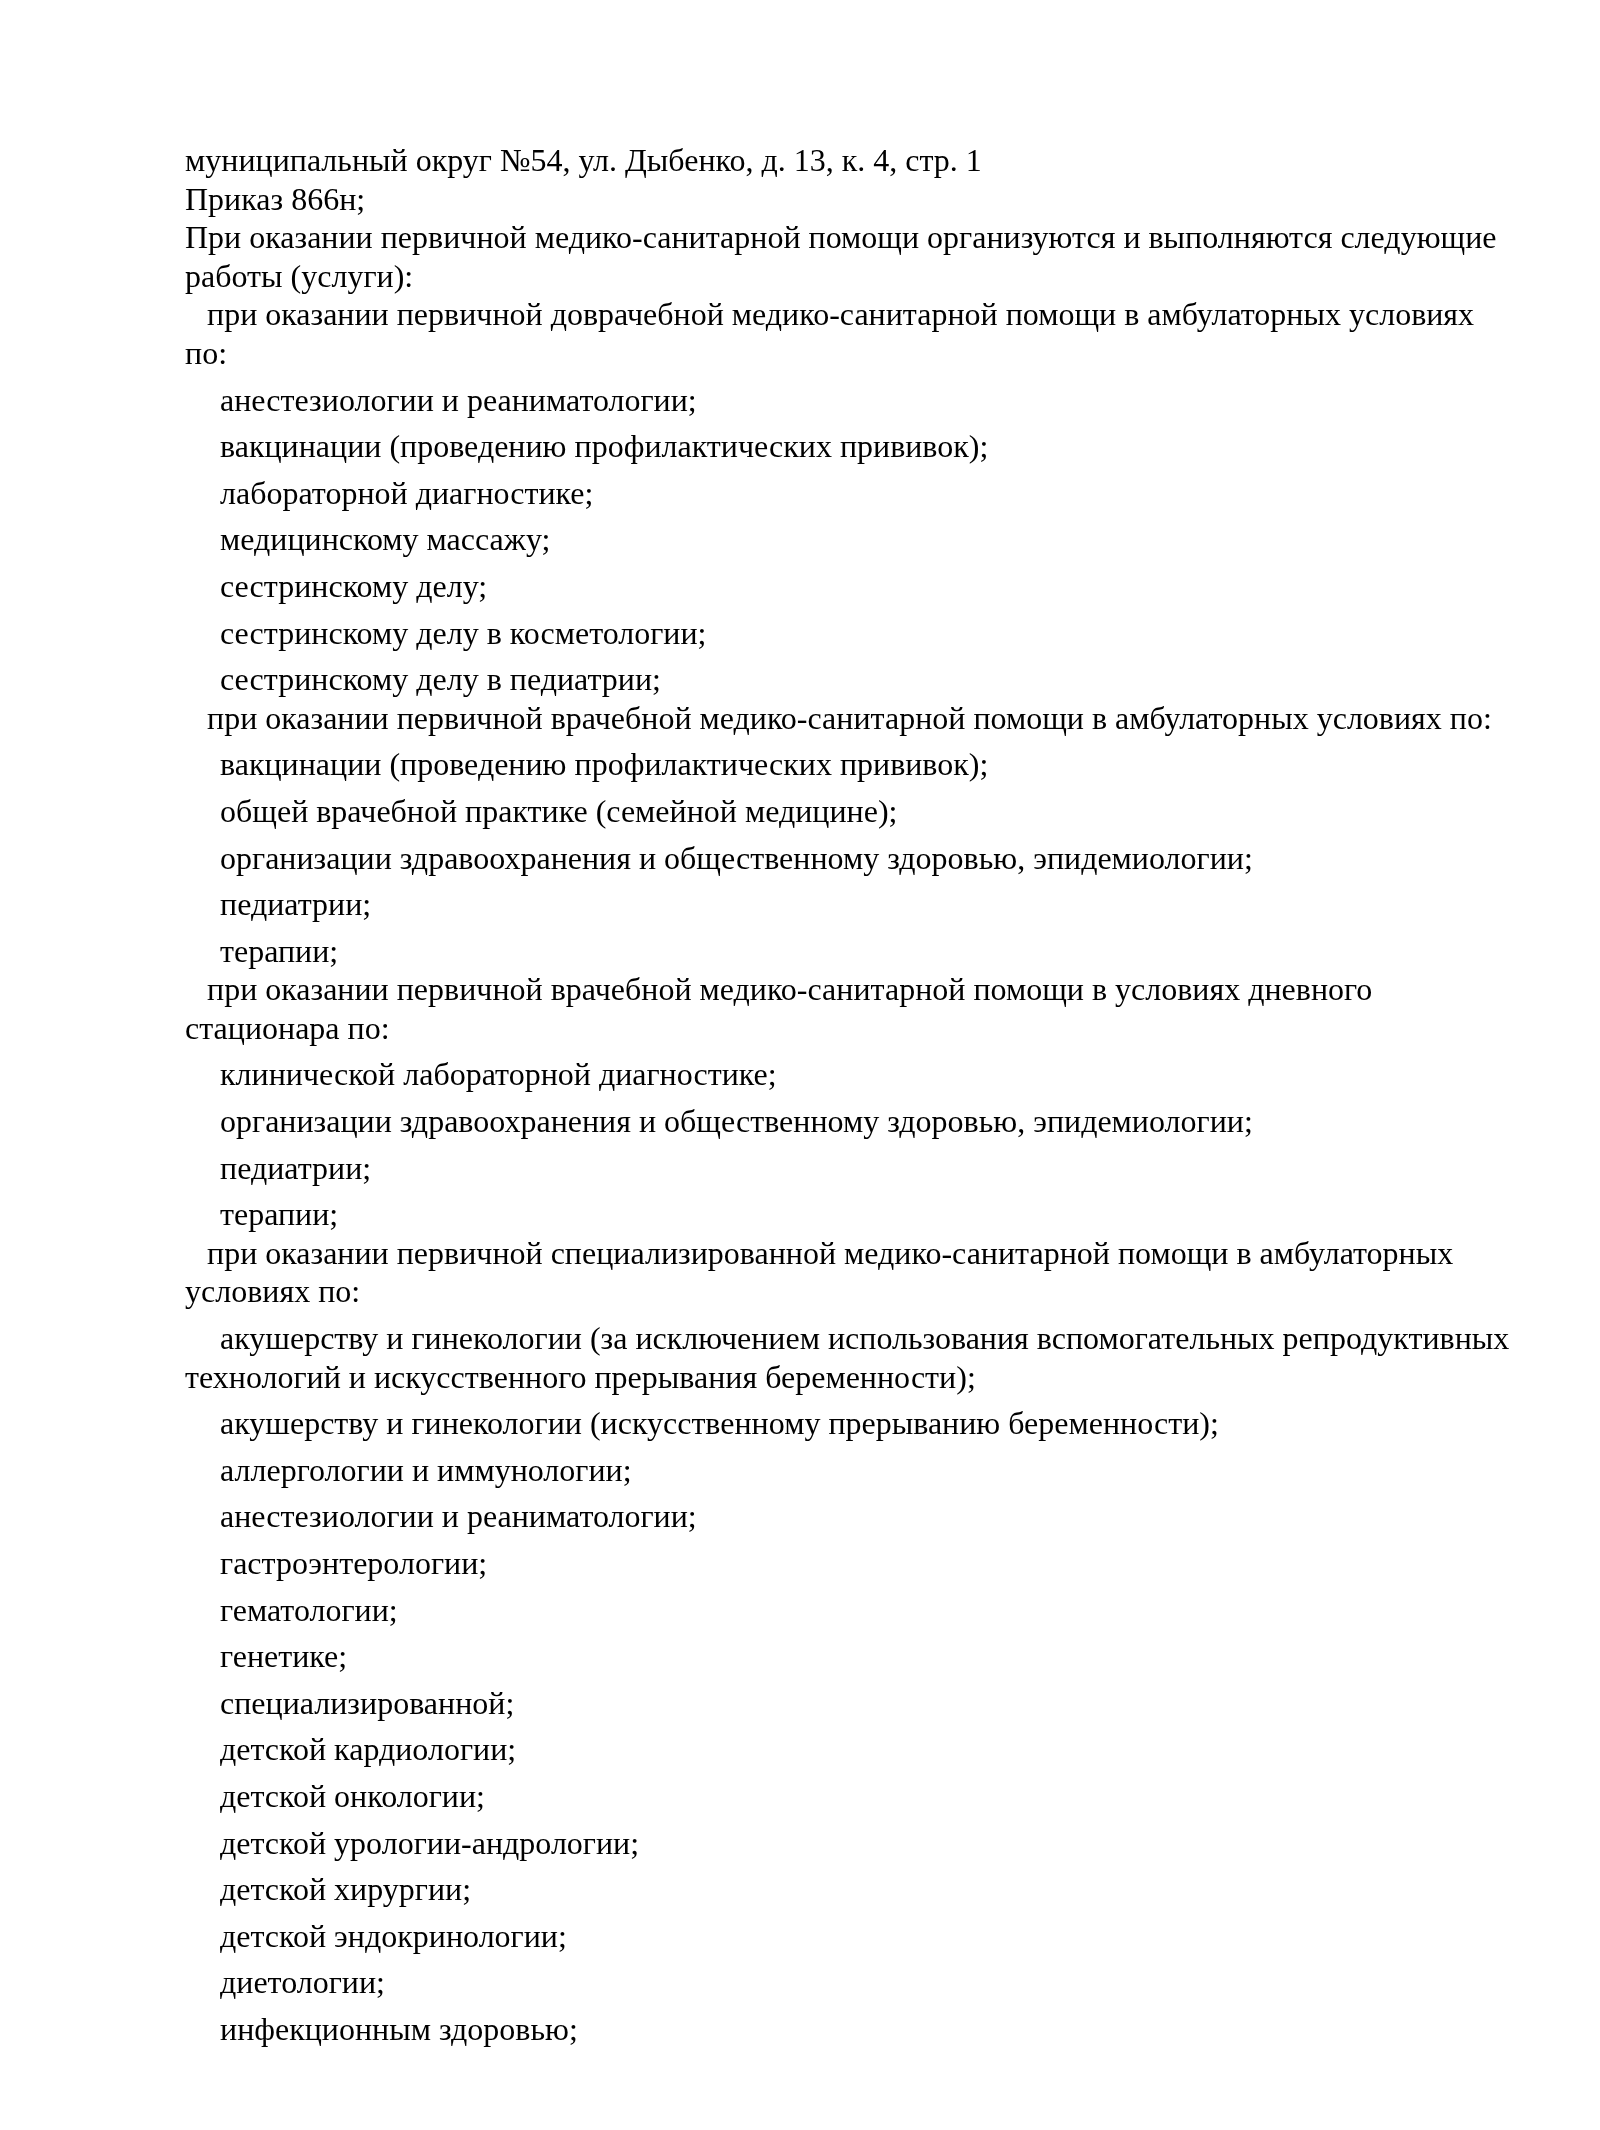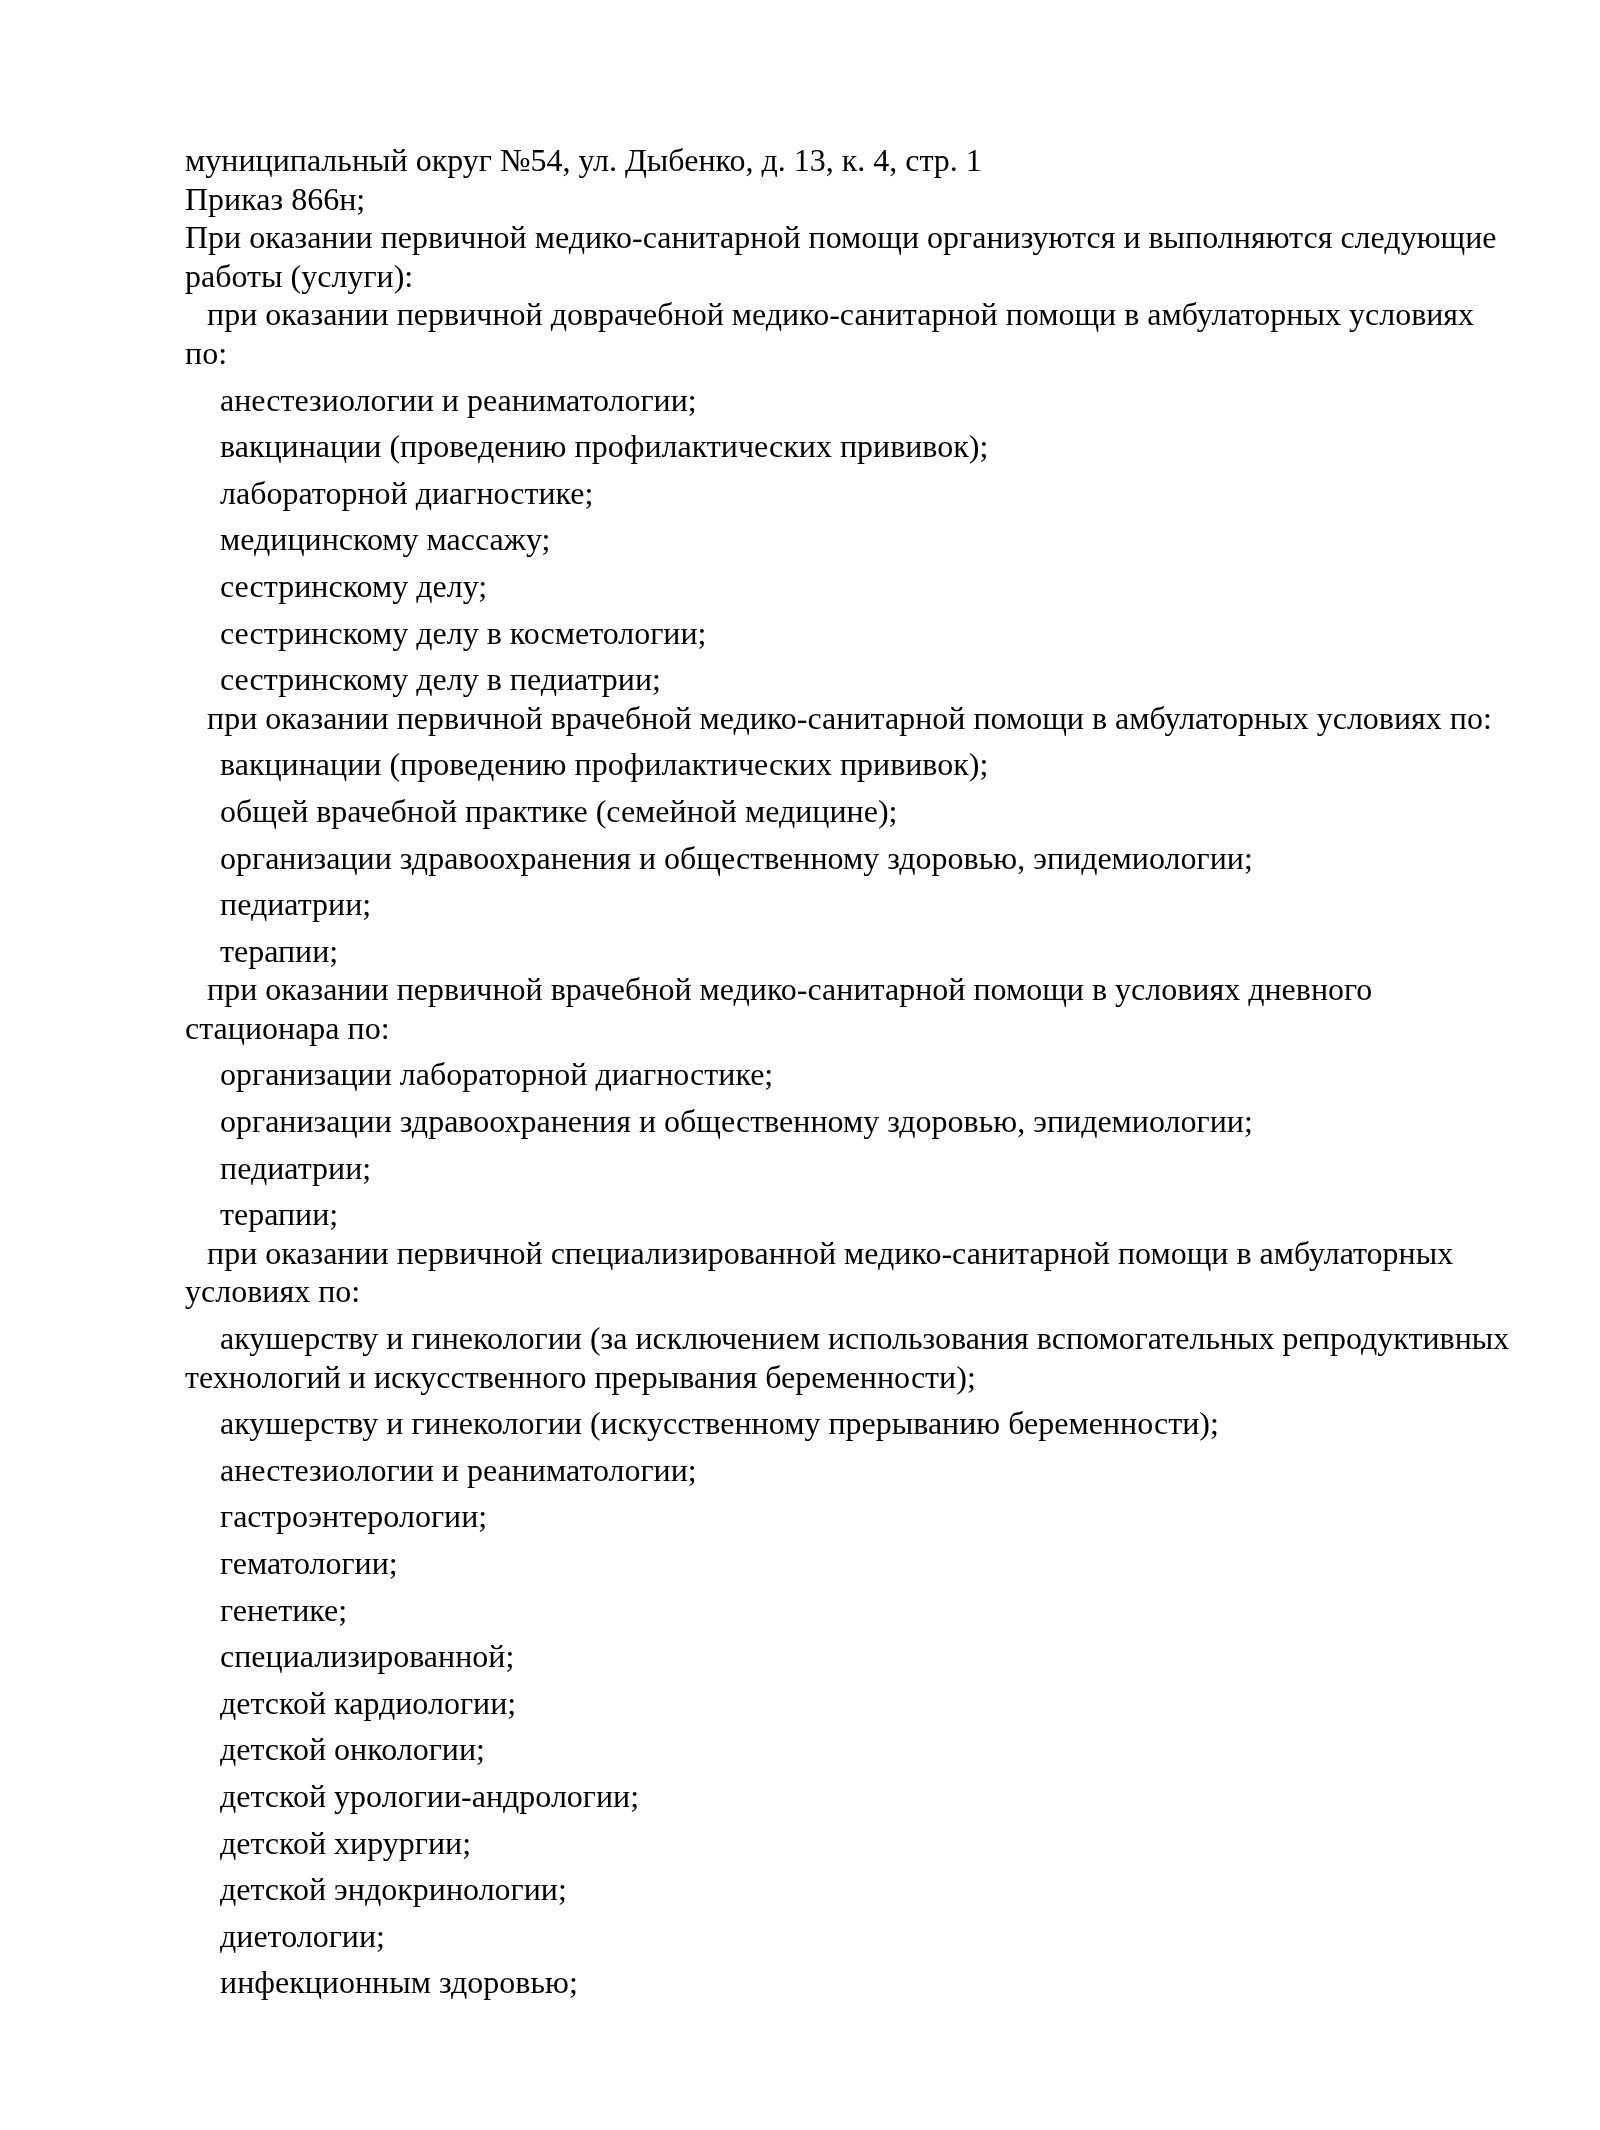--- a/index.html
+++ b/index.html
@@ -59,29 +59,30 @@
       <div class="line indent-2">сестринскому делу в косметологии;</div>
       <div class="line indent-2">сестринскому делу в педиатрии;</div>
       <div class="line indent-1">при оказании первичной врачебной медико-санитарной помощи в амбулаторных условиях по:</div>
       <div class="line indent-2">вакцинации (проведению профилактических прививок);</div>
       <div class="line indent-2">общей врачебной практике (семейной медицине);</div>
       <div class="line indent-2">организации здравоохранения и общественному здоровью, эпидемиологии;</div>
       <div class="line indent-2">педиатрии;</div>
       <div class="line indent-2">терапии;</div>
       <div class="line indent-1">при оказании первичной врачебной медико-санитарной помощи в условиях дневного</div>
       <div class="line indent-0">стационара по:</div>
-      <div class="line indent-2">организации лабораторной диагностике;</div>
+      <div class="line indent-2">клинической лабораторной диагностике;</div>
       <div class="line indent-2">организации здравоохранения и общественному здоровью, эпидемиологии;</div>
       <div class="line indent-2">педиатрии;</div>
       <div class="line indent-2">терапии;</div>
       <div class="line indent-1">при оказании первичной специализированной медико-санитарной помощи в амбулаторных</div>
       <div class="line indent-0">условиях по:</div>
       <div class="line indent-2">акушерству и гинекологии (за исключением использования вспомогательных репродуктивных</div>
       <div class="line indent-0">технологий и искусственного прерывания беременности);</div>
       <div class="line indent-2">акушерству и гинекологии (искусственному прерыванию беременности);</div>
+      <div class="line indent-2">аллергологии и иммунологии;</div>
       <div class="line indent-2">анестезиологии и реаниматологии;</div>
       <div class="line indent-2">гастроэнтерологии;</div>
       <div class="line indent-2">гематологии;</div>
       <div class="line indent-2">генетике;</div>
       <div class="line indent-2">специализированной;</div>
       <div class="line indent-2">детской кардиологии;</div>
       <div class="line indent-2">детской онкологии;</div>
       <div class="line indent-2">детской урологии-андрологии;</div>
       <div class="line indent-2">детской хирургии;</div>
       <div class="line indent-2">детской эндокринологии;</div>

